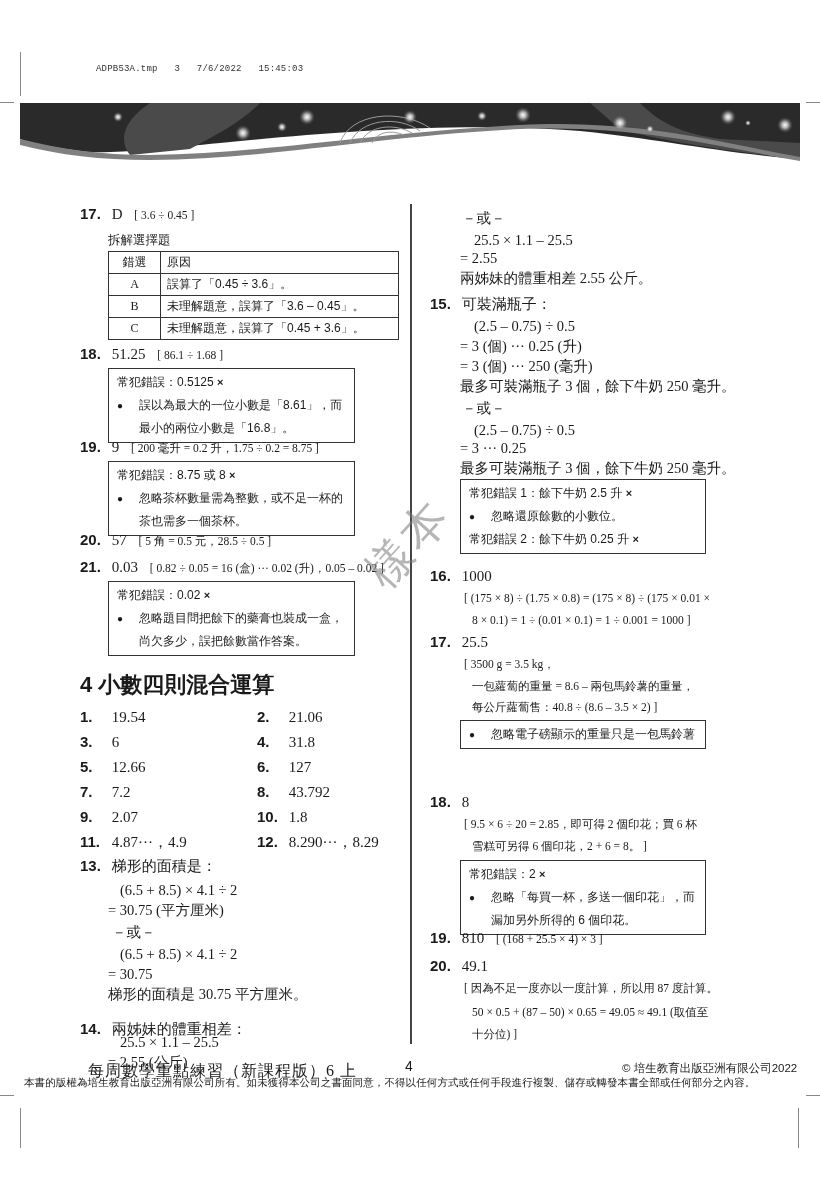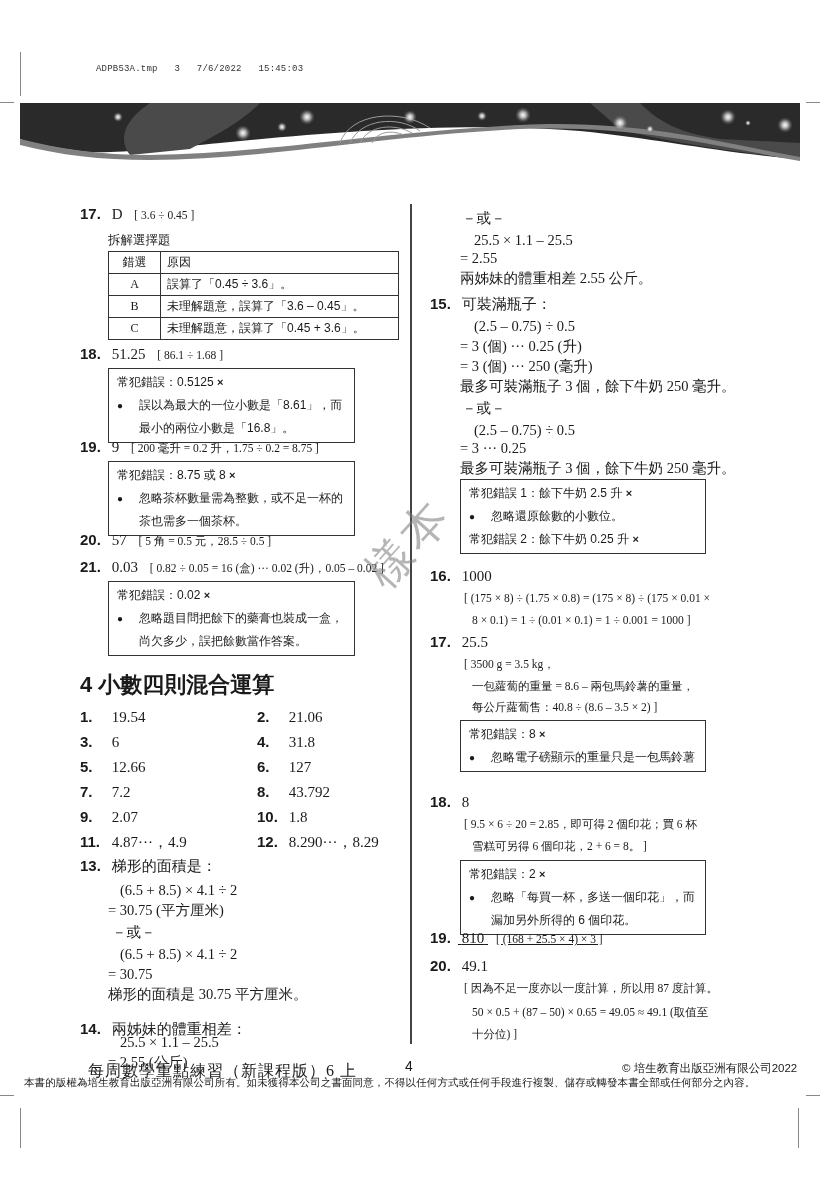--- a/index.html
+++ b/index.html
@@ -227,37 +227,36 @@
   <div class="line small" style="left:42px;top:404px;">8 × 0.1) = 1 ÷ (0.01 × 0.1) = 1 ÷ 0.001 = 1000 ]</div>
 
   <div class="q" style="top:428px;">
     <span class="qnum">17.</span>
     <span class="ans">25.5</span>
   </div>
   <div class="line small" style="left:34px;top:448px;">[ 3500 g = 3.5 kg，</div>
   <div class="line small" style="left:42px;top:470px;">一包蘿蔔的重量 = 8.6 – 兩包馬鈴薯的重量，</div>
   <div class="line small" style="left:42px;top:491px;">每公斤蘿蔔售：40.8 ÷ (8.6 – 3.5 × 2) ]</div>
   <div class="err-box" style="left:30px;top:514px;width:246px;">
-    <div class="row"><span>常犯錯誤：8</span> <span class="cross">×</span></div>
     <div class="row"><span class="bullet">●</span><span>忽略電子磅顯示的重量只是一包馬鈴薯</span></div>
   </div>
 
   <div class="q" style="top:588px;">
     <span class="qnum">18.</span>
     <span class="ans">8</span>
   </div>
   <div class="line small" style="left:34px;top:608px;">[ 9.5 × 6 ÷ 20 = 2.85，即可得 2 個印花；買 6 杯</div>
   <div class="line small" style="left:42px;top:630px;">雪糕可另得 6 個印花，2 + 6 = 8。 ]</div>
   <div class="err-box" style="left:30px;top:654px;width:246px;">
     <div class="row"><span>常犯錯誤：2</span> <span class="cross">×</span></div>
     <div class="row"><span class="bullet">●</span><span>忽略「每買一杯，多送一個印花」，而</span></div>
     <div class="row indent">漏加另外所得的 6 個印花。</div>
   </div>
 
-  <div class="q" style="top:724px;text-decoration:underline;">
+  <div class="q" style="top:724px;">
     <span class="qnum">19.</span>
     <span class="ans">810</span>
     <span class="brk">[ (168 + 25.5 × 4) × 3 ]</span>
   </div>
 
   <div class="q" style="top:752px;">
     <span class="qnum">20.</span>
     <span class="ans">49.1</span>
   </div>
   <div class="line small" style="left:34px;top:772px;">[ 因為不足一度亦以一度計算，所以用 87 度計算。</div>

